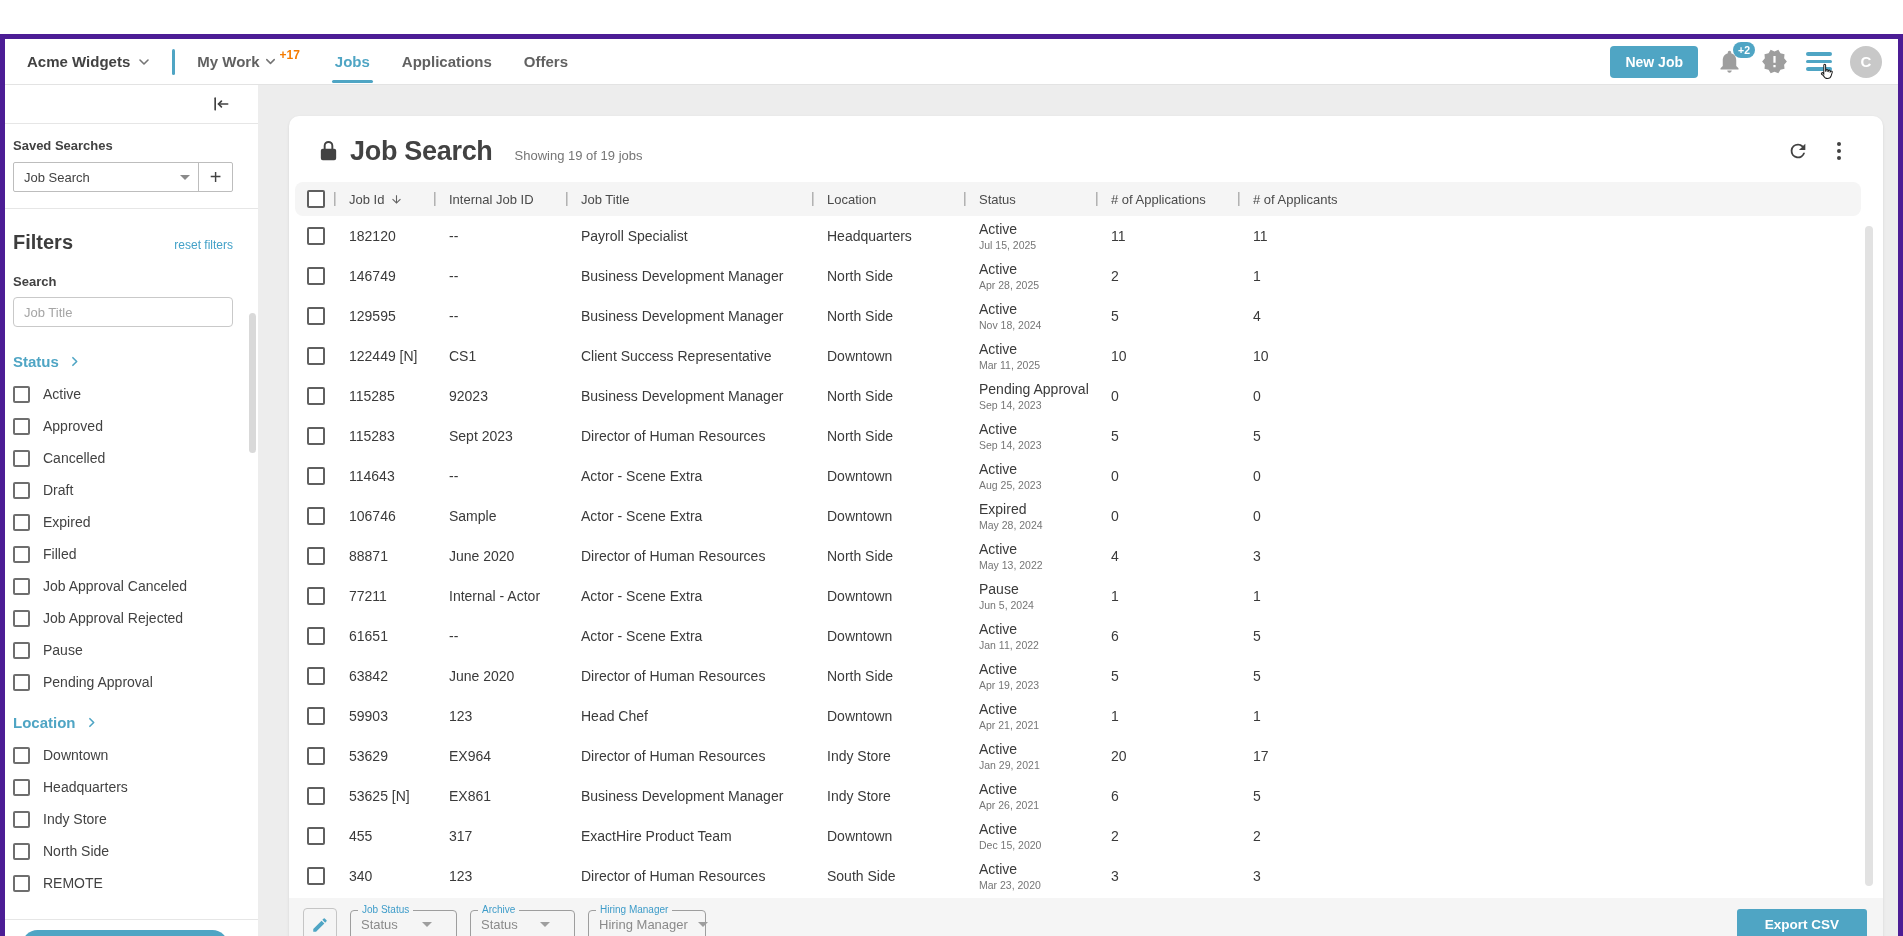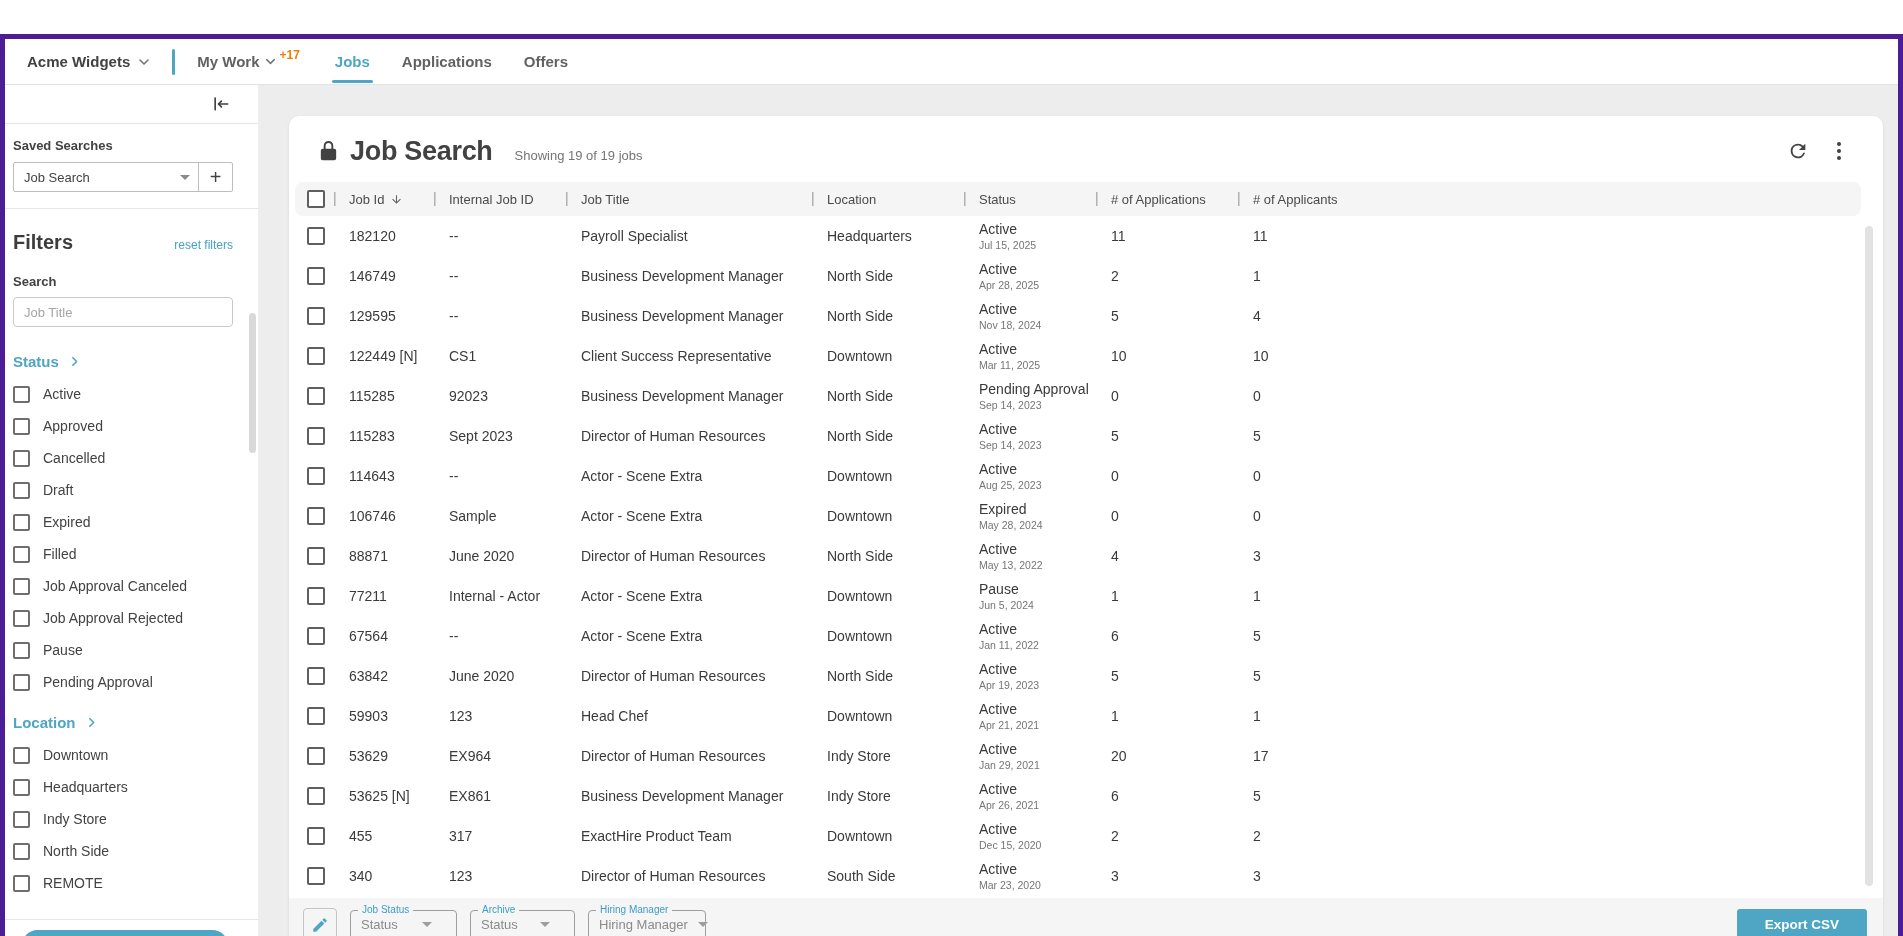--- a/index.html
+++ b/index.html
@@ -134,20 +134,43 @@
       <div class="nav-item active">
         <span>Jobs</span>
       </div>
       <div class="nav-item">
         <span>Applications</span>
       </div>
       <div class="nav-item">
         <span>Offers</span>
       </div>
     </div>
+    <div class="nav-right">
+      <button class="new-job-btn">New Job</button>
+      <div class="icon-btn">
+        <svg width="27" height="27" viewBox="0 0 24 24" fill="#9e9e9e">
+              <path d="M12 22c1.1 0 2-.9 2-2h-4c0 1.1.9 2 2 2zm6-6v-5c0-3.07-1.64-5.64-4.5-6.32V4c0-.83-.67-1.5-1.5-1.5s-1.5.67-1.5 1.5v.68C7.63 5.36 6 7.92 6 11v5l-2 2v1h16v-1l-2-2z"></path>
+            </svg>
+        <span class="bell-badge">+2</span>
+      </div>
+      <div class="icon-btn">
+        <svg width="27" height="27" viewBox="0 0 24 24" fill="#9e9e9e" fill-rule="evenodd">
+              <path d="M23 12l-2.44-2.78.34-3.68-3.61-.82-1.89-3.18L12 3 8.6 1.54 6.71 4.72l-3.61.81.34 3.68L1 12l2.44 2.78-.34 3.69 3.61.82 1.89 3.18L12 21l3.4 1.46 1.89-3.18 3.61-.82-.34-3.68L23 12zm-10 5h-2v-2h2v2zm0-4h-2V7h2v6z"></path>
+            </svg>
+      </div>
+      <div class="hamburger">
+        <span></span>
+            <span></span>
+            <span></span>
+        <svg class="cursor-artifact" viewBox="0 0 24 24">
+              <path d="M9.5 2.5c.6 0 1 .5 1 1.1V10l.2.1.3-1c.1-.6.7-.9 1.2-.8.6.1.9.6.8 1.2l-.1.8.3.1.4-.9c.2-.5.8-.8 1.3-.6.5.2.8.7.6 1.3l-.2.7h.3l.3-.5c.3-.5.9-.6 1.4-.3.4.3.6.8.4 1.3l-1.1 3.4c-.6 1.9-2 3.2-4 3.2-2.6 0-3.6-1.3-4.5-3.1L6 13.2c-.3-.5-.1-1.1.4-1.4.5-.3 1.1-.1 1.4.3l.7 1V3.6c0-.6.4-1.1 1-1.1z" fill="#ffffff" stroke="#1a1a1a" stroke-width="1.1"></path>
+            </svg>
+      </div>
+      <div class="avatar">C</div>
+    </div>
   </nav>
 
   <div class="bodyarea">
 
     <aside class="sidebar">
       <div class="sb-scroll">
         <div class="sb-collapse-row">
           <svg width="20" height="20" viewBox="0 0 24 24" fill="none" stroke="#424242" stroke-width="2" stroke-linecap="round" stroke-linejoin="round" style="cursor:pointer">
                 <path d="M5 5v14"></path>
                 <path d="M20 12H9"></path>
@@ -464,21 +487,21 @@
                   <span>Pause</span>
                   <span class="sdate">Jun 5, 2024</span>
                 </div>
                 <div class="cell">1</div>
                 <div class="cell">1</div>
               </div>
               <div class="trow grid-cols">
                 <div class="cell cbcell">
                   <span class="cb-lg"></span>
                 </div>
-                <div class="cell">67564</div>
+                <div class="cell">61651</div>
                 <div class="cell">--</div>
                 <div class="cell">Actor - Scene Extra</div>
                 <div class="cell">Downtown</div>
                 <div class="cell statuscell">
                   <span>Active</span>
                   <span class="sdate">Jan 11, 2022</span>
                 </div>
                 <div class="cell">6</div>
                 <div class="cell">5</div>
               </div>

